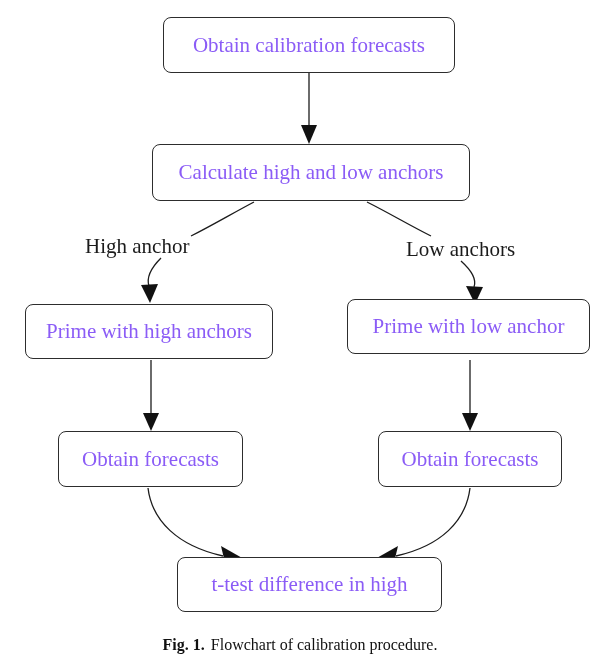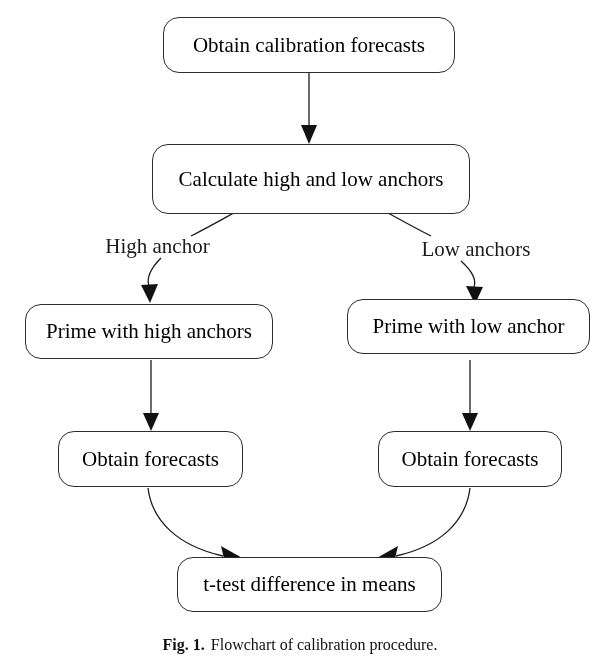--- a/index.html
+++ b/index.html
@@ -18,31 +18,31 @@
     pointer-events: none;
   }
   .node {
     position: absolute;
     box-sizing: border-box;
     display: flex;
     align-items: center;
     justify-content: center;
     background: #ffffff;
     border: 1.3px solid #2d2d2d;
-    border-radius: 16px;
+    border-radius: 8px;
     font-size: 21px;
-    color: #000000;
+    color: #8b5cf6;
     text-align: center;
     white-space: nowrap;
   }
   .edge-label {
     position: absolute;
     font-size: 21px;
     color: #1b1b1b;
-    text-align: center;
+    text-align: left;
     white-space: nowrap;
   }
   .caption {
     position: absolute;
     left: 0; right: 0;
     top: 636px;
     text-align: center;
     font-size: 16px;
     color: #111111;
   }
@@ -81,31 +81,31 @@
       <polygon points="466,286 483,287 475,304"></polygon>
       <polygon points="143,413 159,413 151,431"></polygon>
       <polygon points="462,413 478,413 470,431"></polygon>
       <polygon points="221,546 226,567 244,559"></polygon>
       <polygon points="398,546 393,567 375,559"></polygon>
     </g>
   </svg>
 
   <div class="node" style="left:163px; top:17px;  width:292px; height:56px;">Obtain calibration forecasts</div>
 
-  <div class="node" style="left:152px; top:144px; width:318px; height:70px;">Calculate high and low anchors</div>
+  <div class="node" style="left:152px; top:144px; width:318px; height:57px;">Calculate high and low anchors</div>
 
   <div class="node" style="left:25px;  top:304px; width:248px; height:55px;">Prime with high anchors</div>
 
   <div class="node" style="left:347px; top:299px; width:243px; height:55px;">Prime with low anchor</div>
 
   <div class="node" style="left:58px;  top:431px; width:185px; height:56px;">Obtain forecasts</div>
 
   <div class="node" style="left:378px; top:431px; width:184px; height:56px;">Obtain forecasts</div>
 
-  <div class="node" style="left:177px; top:557px; width:265px; height:55px;">t-test difference in means</div>
+  <div class="node" style="left:177px; top:557px; width:265px; height:55px;">t-test difference in high</div>
 
   <div class="edge-label" style="left:85px; top:234px; width:145px;">High anchor</div>
 
   <div class="edge-label" style="left:406px; top:237px; width:140px;">Low anchors</div>
 
   <div class="caption">
     <span class="fig-label">Fig. 1.</span><span class="fig-text">Flowchart of calibration procedure.</span>
   </div>
 
 </div>

